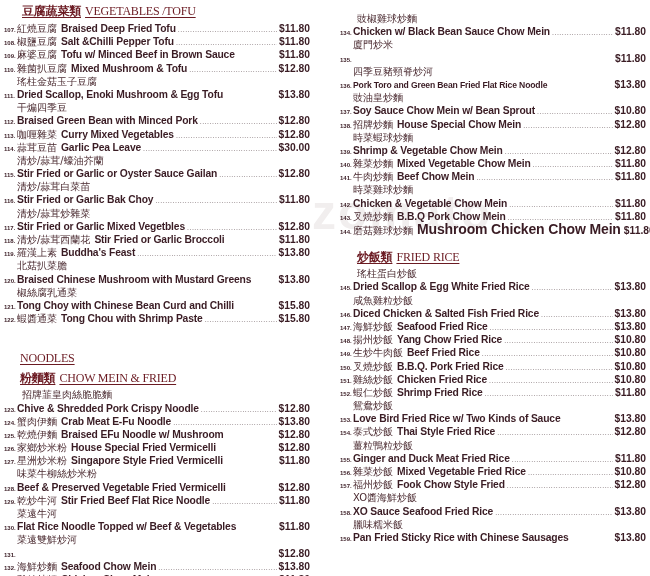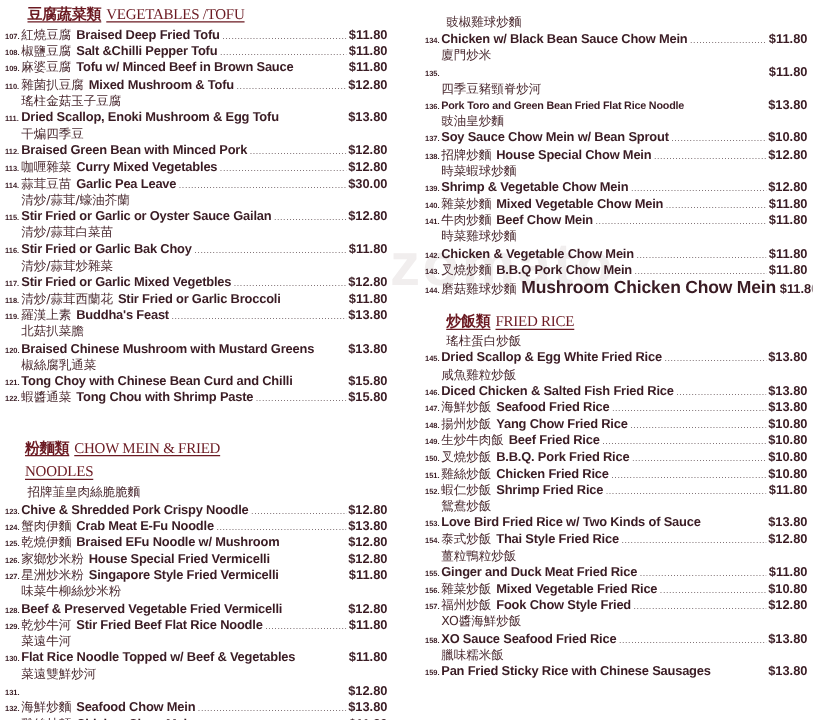--- a/index.html
+++ b/index.html
@@ -150,25 +150,25 @@
       </div>
       <div class="row">
         <span class="num">122.</span>
         <span class="zhname">蝦醬通菜</span>
         <span class="enname">Tong Chou with Shrimp Paste</span>
         <span class="dots"></span>
         <span class="price">$15.80</span>
       </div>
     </div>
   <div class="spacer" style="height:24px"></div>
+  <div class="sec-title" style="padding-left:16px;line-height:19px;margin-bottom:1px;">
+    <span>NOODLES</span>
+  </div>
   <div class="sec-title" style="padding-left:16px;line-height:19px;">
     <span class="zh">粉麵類</span><span>CHOW MEIN &amp; FRIED</span>
-  </div>
-  <div class="sec-title" style="padding-left:16px;line-height:19px;margin-bottom:1px;">
-    <span>NOODLES</span>
   </div>
   <div class="zhline" style="padding-left:18px">招牌韮皇肉絲脆脆麵</div>
   <div id="cm-list">
       <div class="row">
         <span class="num">123.</span>
         <span class="enname">Chive &amp; Shredded Pork Crispy Noodle</span>
         <span class="dots"></span>
         <span class="price">$12.80</span>
       </div>
       <div class="row">

